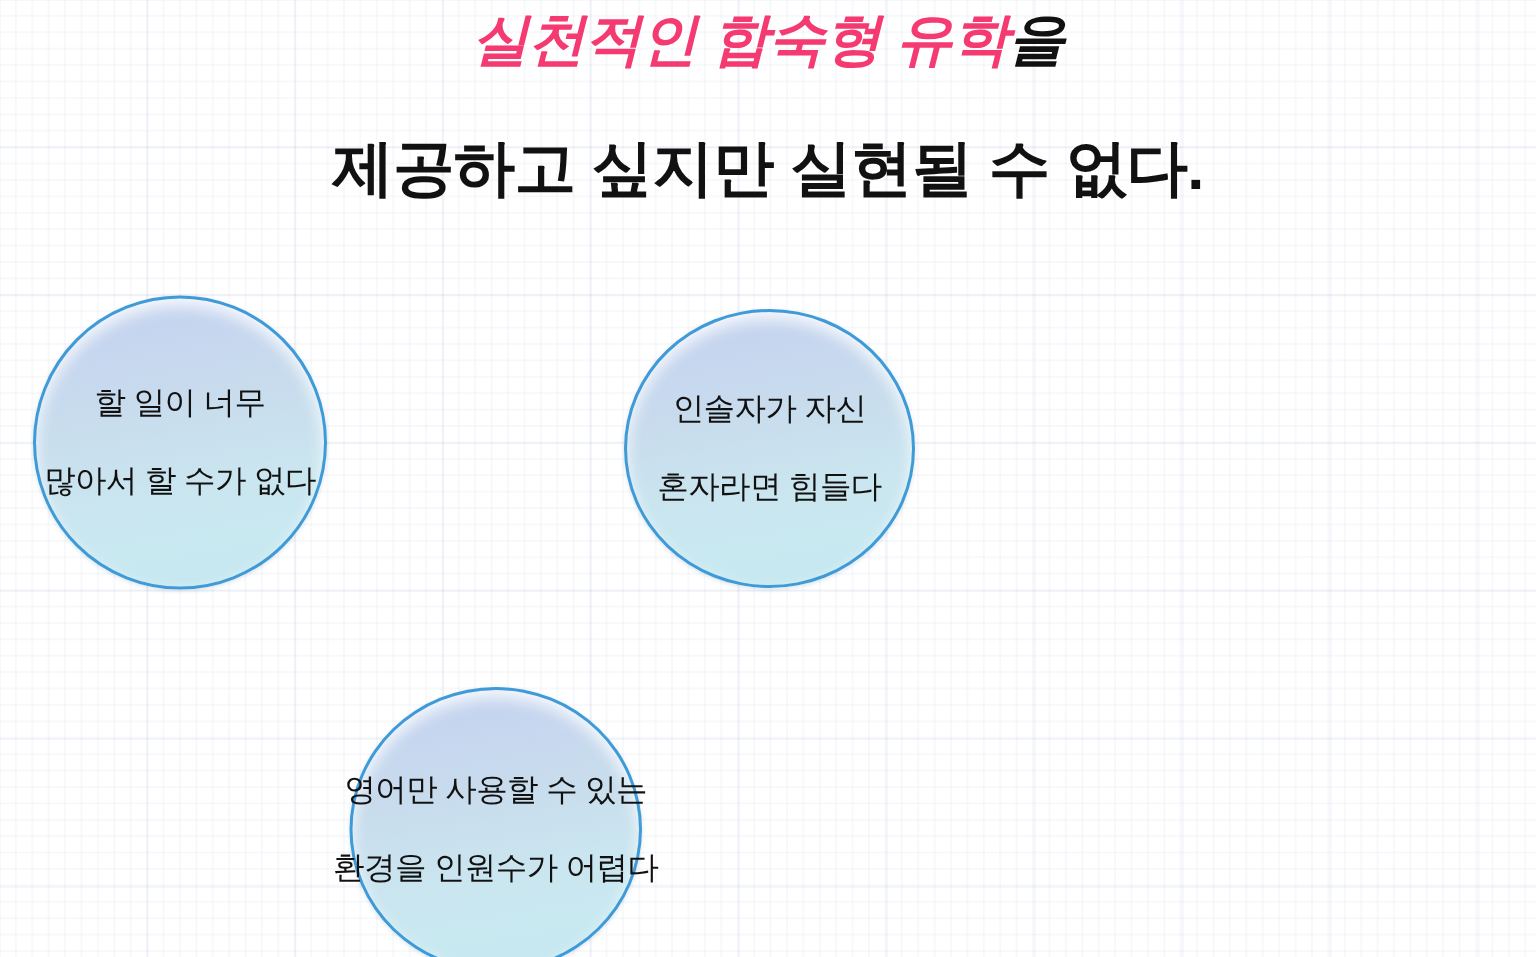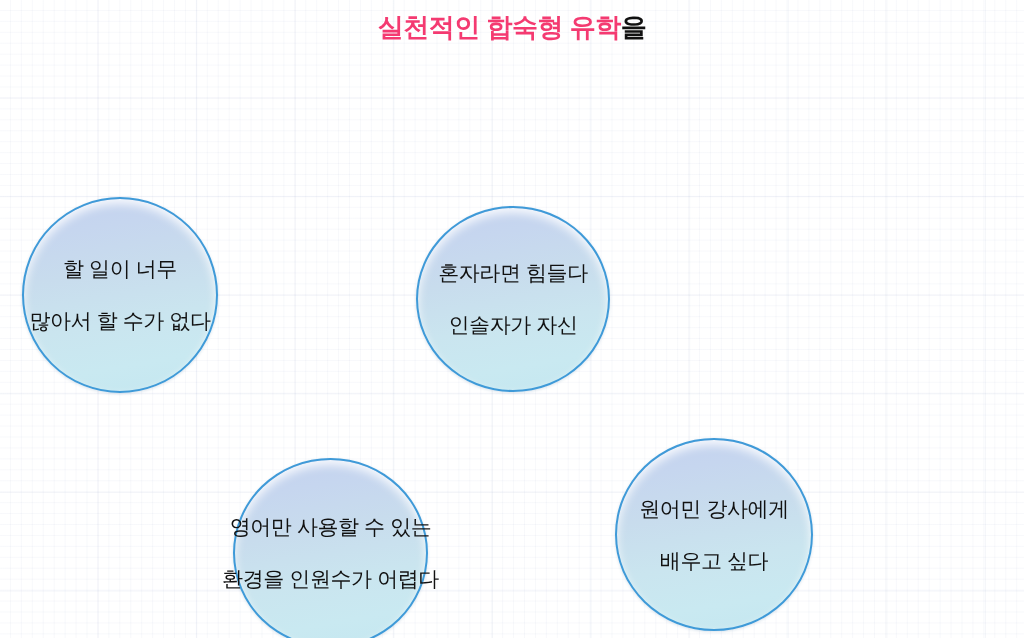--- a/index.html
+++ b/index.html
@@ -33,22 +33,23 @@
     position: absolute;
     left: 0;
     width: 1024px;
     text-align: center;
     white-space: nowrap;
     font-weight: 700;
     letter-spacing: -0.5px;
   }
   #title-line-1 {
     top: 4px;
-    font-size: 26px;
+    font-size: 38px;
     line-height: 46px;
+    font-style: italic;
   }
   #title-line-2 {
     top: 88px;
     font-size: 41px;
     line-height: 48px;
     color: #111111;
   }
   .accent { color: #f43a71; }
   .plain  { color: #111111; }
 
@@ -97,43 +98,38 @@
 </style>
 </head>
 <body>
 
 <div id="slide">
 
   <div class="headline" id="title-line-1">
     <span class="accent">실천적인 합숙형 유학</span><span class="plain">을</span>
   </div>
 
+  <div class="headline" id="title-line-2">제공하고 싶지만 실현될 수 없다.</div>
 
   <div class="bubble" id="bubble-1">
     <div class="bubble-text">
       <span class="line">할 일이 너무</span>
       <span class="line">많아서 할 수가 없다</span>
     </div>
   </div>
 
   <div class="bubble" id="bubble-2">
     <div class="bubble-text">
+      <span class="line">인솔자가 자신</span>
       <span class="line">혼자라면 힘들다</span>
-      <span class="line">인솔자가 자신</span>
     </div>
   </div>
 
 
   <div class="bubble" id="bubble-4">
     <div class="bubble-text">
       <span class="line">영어만 사용할 수 있는</span>
       <span class="line">환경을 인원수가 어렵다</span>
     </div>
   </div>
 
-  <div class="bubble" id="bubble-5">
-    <div class="bubble-text">
-      <span class="line">원어민 강사에게</span>
-      <span class="line">배우고 싶다</span>
-    </div>
-  </div>
 
 </div>
 
 </body></html>

